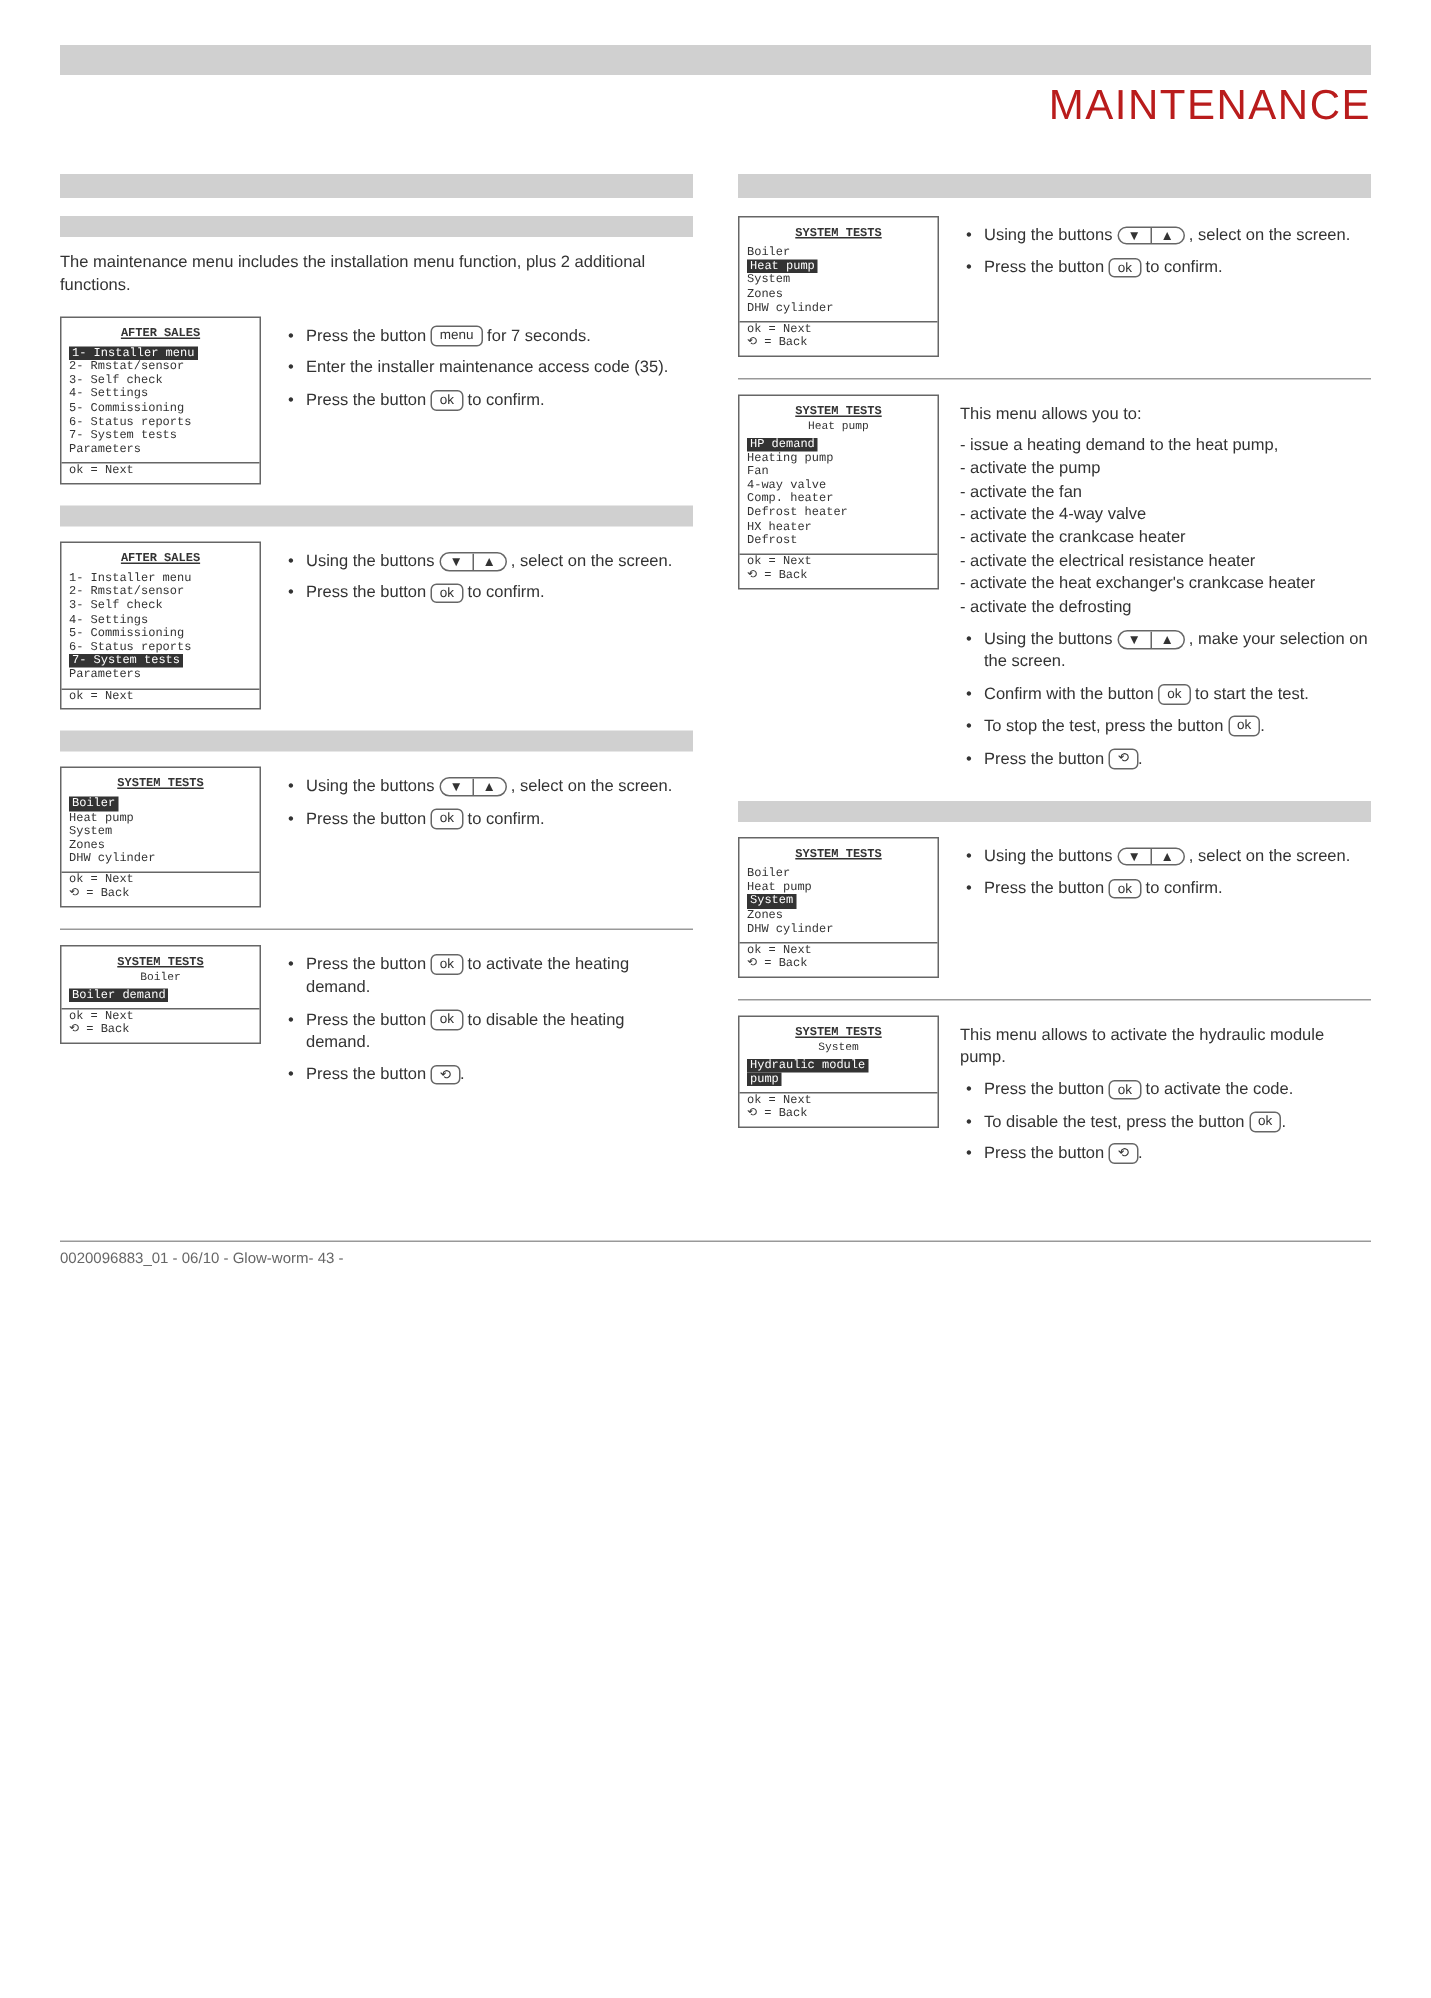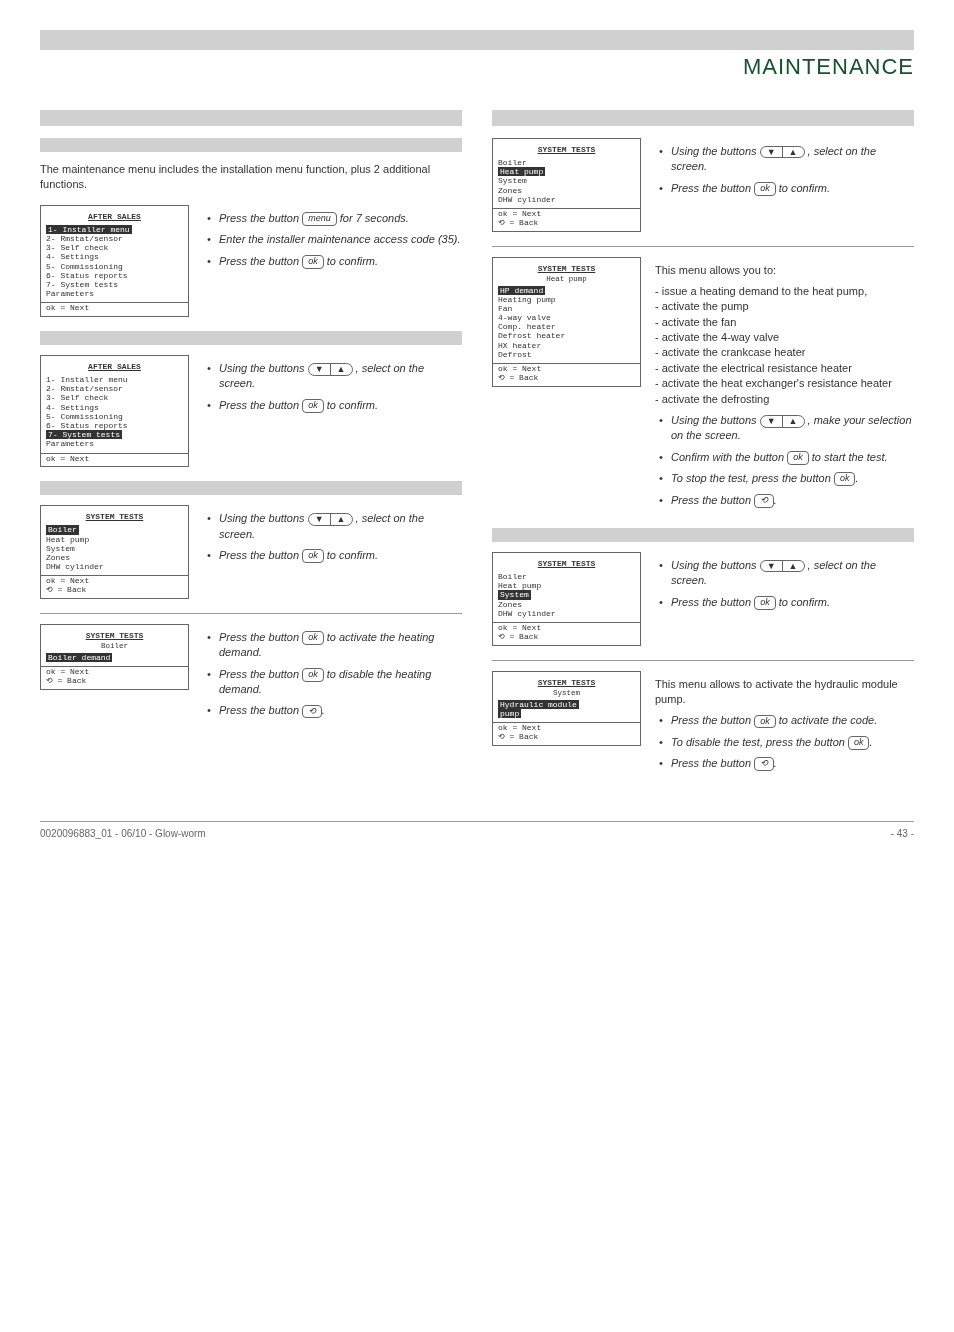--- a/index.html
+++ b/index.html
@@ -12,22 +12,22 @@
     margin: 0 auto;
     padding: 30px 40px 20px 40px;
   }
   .header-bar {
     height: 20px;
     background: #d0d0d0;
     margin-bottom: 4px;
   }
   .header-title {
     text-align: right;
-    font-size: 22px;
-    color: #14532d;
+    font-size: 28px;
+    color: #b91c1c;
     font-weight: 300;
     letter-spacing: 1px;
     margin-bottom: 30px;
   }
   .columns {
     display: flex;
     gap: 30px;
   }
   .col { flex: 1; }
   .section-head {
@@ -41,21 +41,20 @@
     margin: 10px 0;
   }
   .divider {
     border-top: 1px solid #999;
     margin: 10px 0;
   }
   ul.bullets {
     list-style: none;
     padding-left: 0;
     margin: 6px 0;
-    font-style: italic;
   }
   ul.bullets > li {
     position: relative;
     padding-left: 16px;
     margin-bottom: 6px;
     line-height: 1.4;
   }
   ul.bullets > li::before {
     content: "•";
     position: absolute;
@@ -66,21 +65,21 @@
   .lines > div { line-height: 1.4; }
   .block {
     display: flex;
     align-items: flex-start;
     gap: 14px;
     margin-bottom: 14px;
   }
   .block .text { flex: 1; }
   
   .lcd {
-    width: 149px;
+    width: 134px;
     background: #fff;
     border: 1px solid #666;
     padding: 6px 0 3px 0;
     font-family: "Courier New", monospace;
     font-size: 8px;
     color: #333;
     position: relative;
     flex-shrink: 0;
   }
   .lcd .title {
@@ -136,21 +135,20 @@
   }
   .keys-arrows span {
     padding: 0 6px;
   }
   .keys-arrows span:first-child { border-right: 1px solid #666; }
   .footer {
     border-top: 1px solid #999;
     margin-top: 30px;
     padding-top: 6px;
     display: flex;
-    justify-content: space-between;
     font-size: 10px;
     color: #666;
   }
   .mb8{margin-bottom:8px;}
   .mb12{margin-bottom:12px;}
 </style>
 </head>
 <body>
 
 <div class="header-bar"></div>
@@ -326,21 +324,21 @@
         </div>
       <div class="text">
         <p>This menu allows you to:</p>
         <div class="lines">
             <div>- issue a heating demand to the heat pump,</div>
             <div>- activate the pump</div>
             <div>- activate the fan</div>
             <div>- activate the 4-way valve</div>
             <div>- activate the crankcase heater</div>
             <div>- activate the electrical resistance heater</div>
-            <div>- activate the heat exchanger's resistance heater</div>
+            <div>- activate the heat exchanger's crankcase heater</div>
             <div>- activate the defrosting</div>
           </div>
         <ul class="bullets">
           <li><span>Using the buttons </span><span class="keys-arrows">
                 <span>▼</span>
                 <span>▲</span>
               </span><span> , make your selection on the screen.</span></li>
           <li><span>Confirm with the button </span><span class="key">ok</span><span> to start the test.</span></li>
           <li><span>To stop the test, press the button </span><span class="key">ok</span><span>.</span></li>
           <li><span>Press the button </span><span class="key">⟲</span><span>.</span></li>

